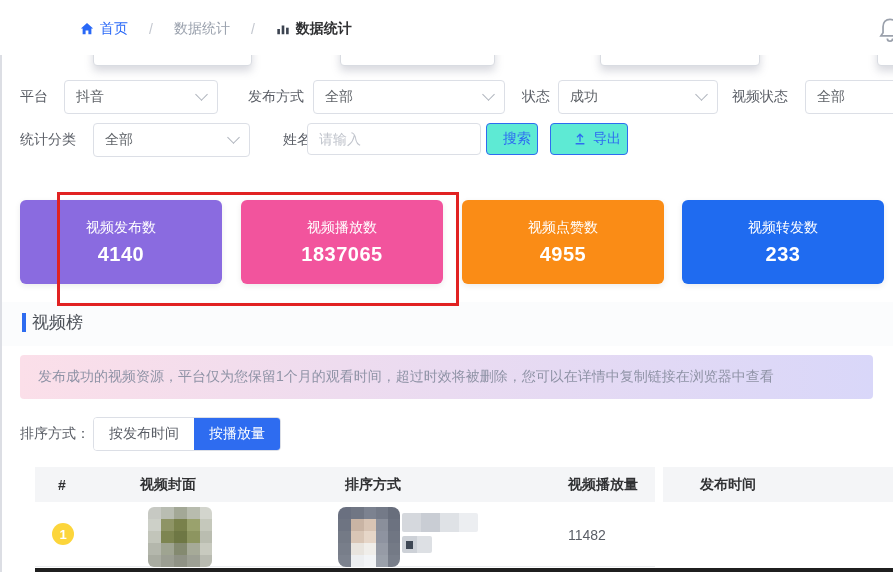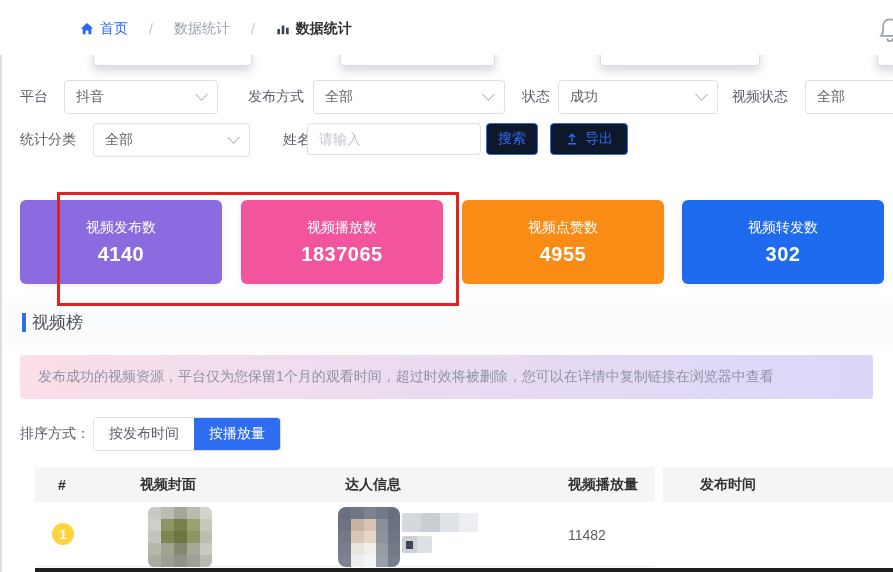--- a/index.html
+++ b/index.html
@@ -27,22 +27,22 @@
 
   
   .flabel{font-size:14px;color:#5a5e66;white-space:nowrap;}
   .select{height:32px;border:1px solid #dcdfe6;border-radius:4px;background:#fff;box-sizing:border-box;
           display:flex;align-items:center;justify-content:space-between;padding:16px 11px;font-size:14px;color:#5f6368;cursor:pointer;}
   .chev{width:8px;height:8px;border-right:1.5px solid #aeb3bc;border-bottom:1.5px solid #aeb3bc;
         transform:rotate(45deg);margin-top:-5px;flex:0 0 auto;}
   .text-input{height:32px;border:1px solid #dcdfe6;border-radius:4px;box-sizing:border-box;padding:0 11px;
               font-size:14px;color:#333;outline:none;font-family:inherit;}
   .text-input::placeholder{color:#c0c4cc;}
-  .btn-outline{height:32px;border:1px solid #2e6cf0;border-radius:4px;background:#0f172a;color:#2e6cf0;
-               font-size:14px;display:flex;align-items:center;justify-content:center;gap:6px;cursor:pointer;
+  .btn-outline{height:32px;border:1px solid #2e6cf0;border-radius:4px;background:#5eead4;color:#2e6cf0;
+               font-size:14px;display:flex;align-items:center;justify-content:flex-end;gap:6px;cursor:pointer;
                font-family:inherit;box-sizing:border-box;}
 
   
   .card{top:200px;width:202px;height:84px;border-radius:6px;color:#fff;display:flex;flex-direction:column;
         align-items:center;justify-content:center;gap:6px;box-shadow:0 2px 6px rgba(0,0,0,.08);}
   .card-label{font-size:14px;}
   .card-value{font-size:20px;font-weight:bold;letter-spacing:.5px;}
   .c1{background:#8a6be0;} .c2{background:#f2549d;} .c3{background:#fa8c16;} .c4{background:#1f6bf0;}
   .redbox{left:57px;top:192px;width:396px;height:108px;border:3px solid #e12222;z-index:10;pointer-events:none;}
 
@@ -162,42 +162,42 @@
   <div class="abs card c2" style="left:241px;">
     <span class="card-label">视频播放数</span>
     <span class="card-value">1837065</span>
   </div>
   <div class="abs card c3" style="left:462px;justify-content:center;">
     <span class="card-label">视频点赞数</span>
     <span class="card-value">4955</span>
   </div>
   <div class="abs card c4" style="left:682px;">
     <span class="card-label">视频转发数</span>
-    <span class="card-value">302</span>
+    <span class="card-value">233</span>
   </div>
   <div class="abs redbox"></div>
 
   <div class="abs sec-band"></div>
   <div class="abs sec-bar"></div>
   <span class="abs sec-title">视频榜</span>
 
   <div class="abs banner">
     <span>发布成功的视频资源，平台仅为您保留1个月的观看时间，超过时效将被删除，您可以在详情中复制链接在浏览器中查看</span>
   </div>
 
   <span class="abs sort-label">排序方式：</span>
   <div class="abs seg">
     <button class="seg-btn">按发布时间</button>
     <button class="seg-btn active">按播放量</button>
   </div>
 
   <div class="abs th-band band-main">
     <span class="th" style="left:23px;">#</span>
     <span class="th" style="left:105px;">视频封面</span>
-    <span class="th" style="left:310px;">达人信息</span>
+    <span class="th" style="left:310px;">排序方式</span>
     <span class="th" style="left:533px;">视频播放量</span>
   </div>
   <div class="abs th-band band-fixed">
     <span class="th" style="left:37px;">发布时间</span>
   </div>
 
   <div class="abs td-band band-main">
     <span class="badge">1</span>
     <svg class="mosaic" style="left:113px;top:5px;" width="64" height="60" viewBox="0 0 64 60" shape-rendering="crispEdges">
       <rect x="0" y="0" width="13" height="12" fill="#c7c9c3"></rect>

